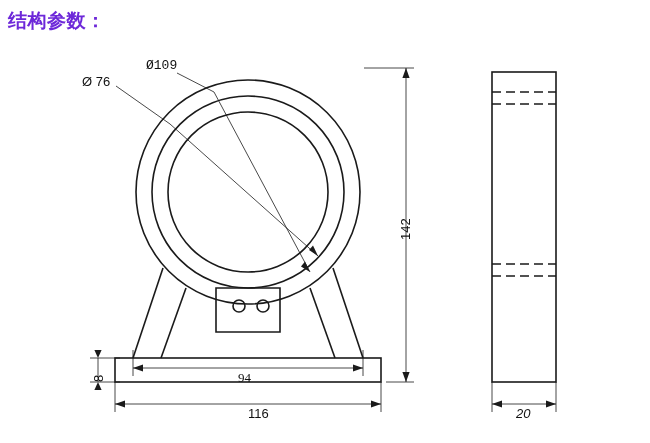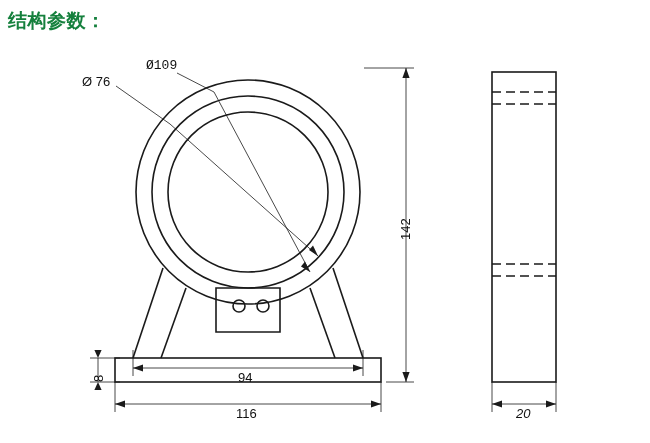--- a/index.html
+++ b/index.html
@@ -13,21 +13,21 @@
     position: relative;
     font-family: "Liberation Sans", sans-serif;
     overflow: hidden;
   }
   #page-title {
     position: absolute;
     left: 8px;
     top: 8px;
     font-size: 19px;
     font-weight: bold;
-    color: #15803d;
+    color: #6d28d9;
     letter-spacing: 0.5px;
     white-space: nowrap;
   }
   #drawing-area {
     position: absolute;
     left: 0;
     top: 0;
     width: 650px;
     height: 443px;
   }
@@ -132,19 +132,19 @@
   </svg>
 
   <div class="dim-label" style="left:82px; top:74px;text-align:center;">Ø 76</div>
 
   <div class="dim-label" style="left:146px; top:58px;font-family:Liberation Mono, monospace;">Ø109</div>
 
   <div class="dim-label vert" style="left:398px; top:240px; transform: rotate(-90deg);">142</div>
 
   <div class="dim-label vert" style="left:91px; top:382px; transform: rotate(-90deg);">8</div>
 
-  <div class="dim-label" style="left:238px; top:370px;">94</div>
+  <div class="dim-label" style="left:238px; top:370px;font-family:Liberation Serif, serif;">94</div>
 
-  <div class="dim-label" style="left:236px; top:406px;">116</div>
+  <div class="dim-label" style="left:248px; top:406px;">116</div>
 
   <div class="dim-label" style="left:516px; top:406px;font-style:italic;">20</div>
 
 </div>
 
 </body></html>

